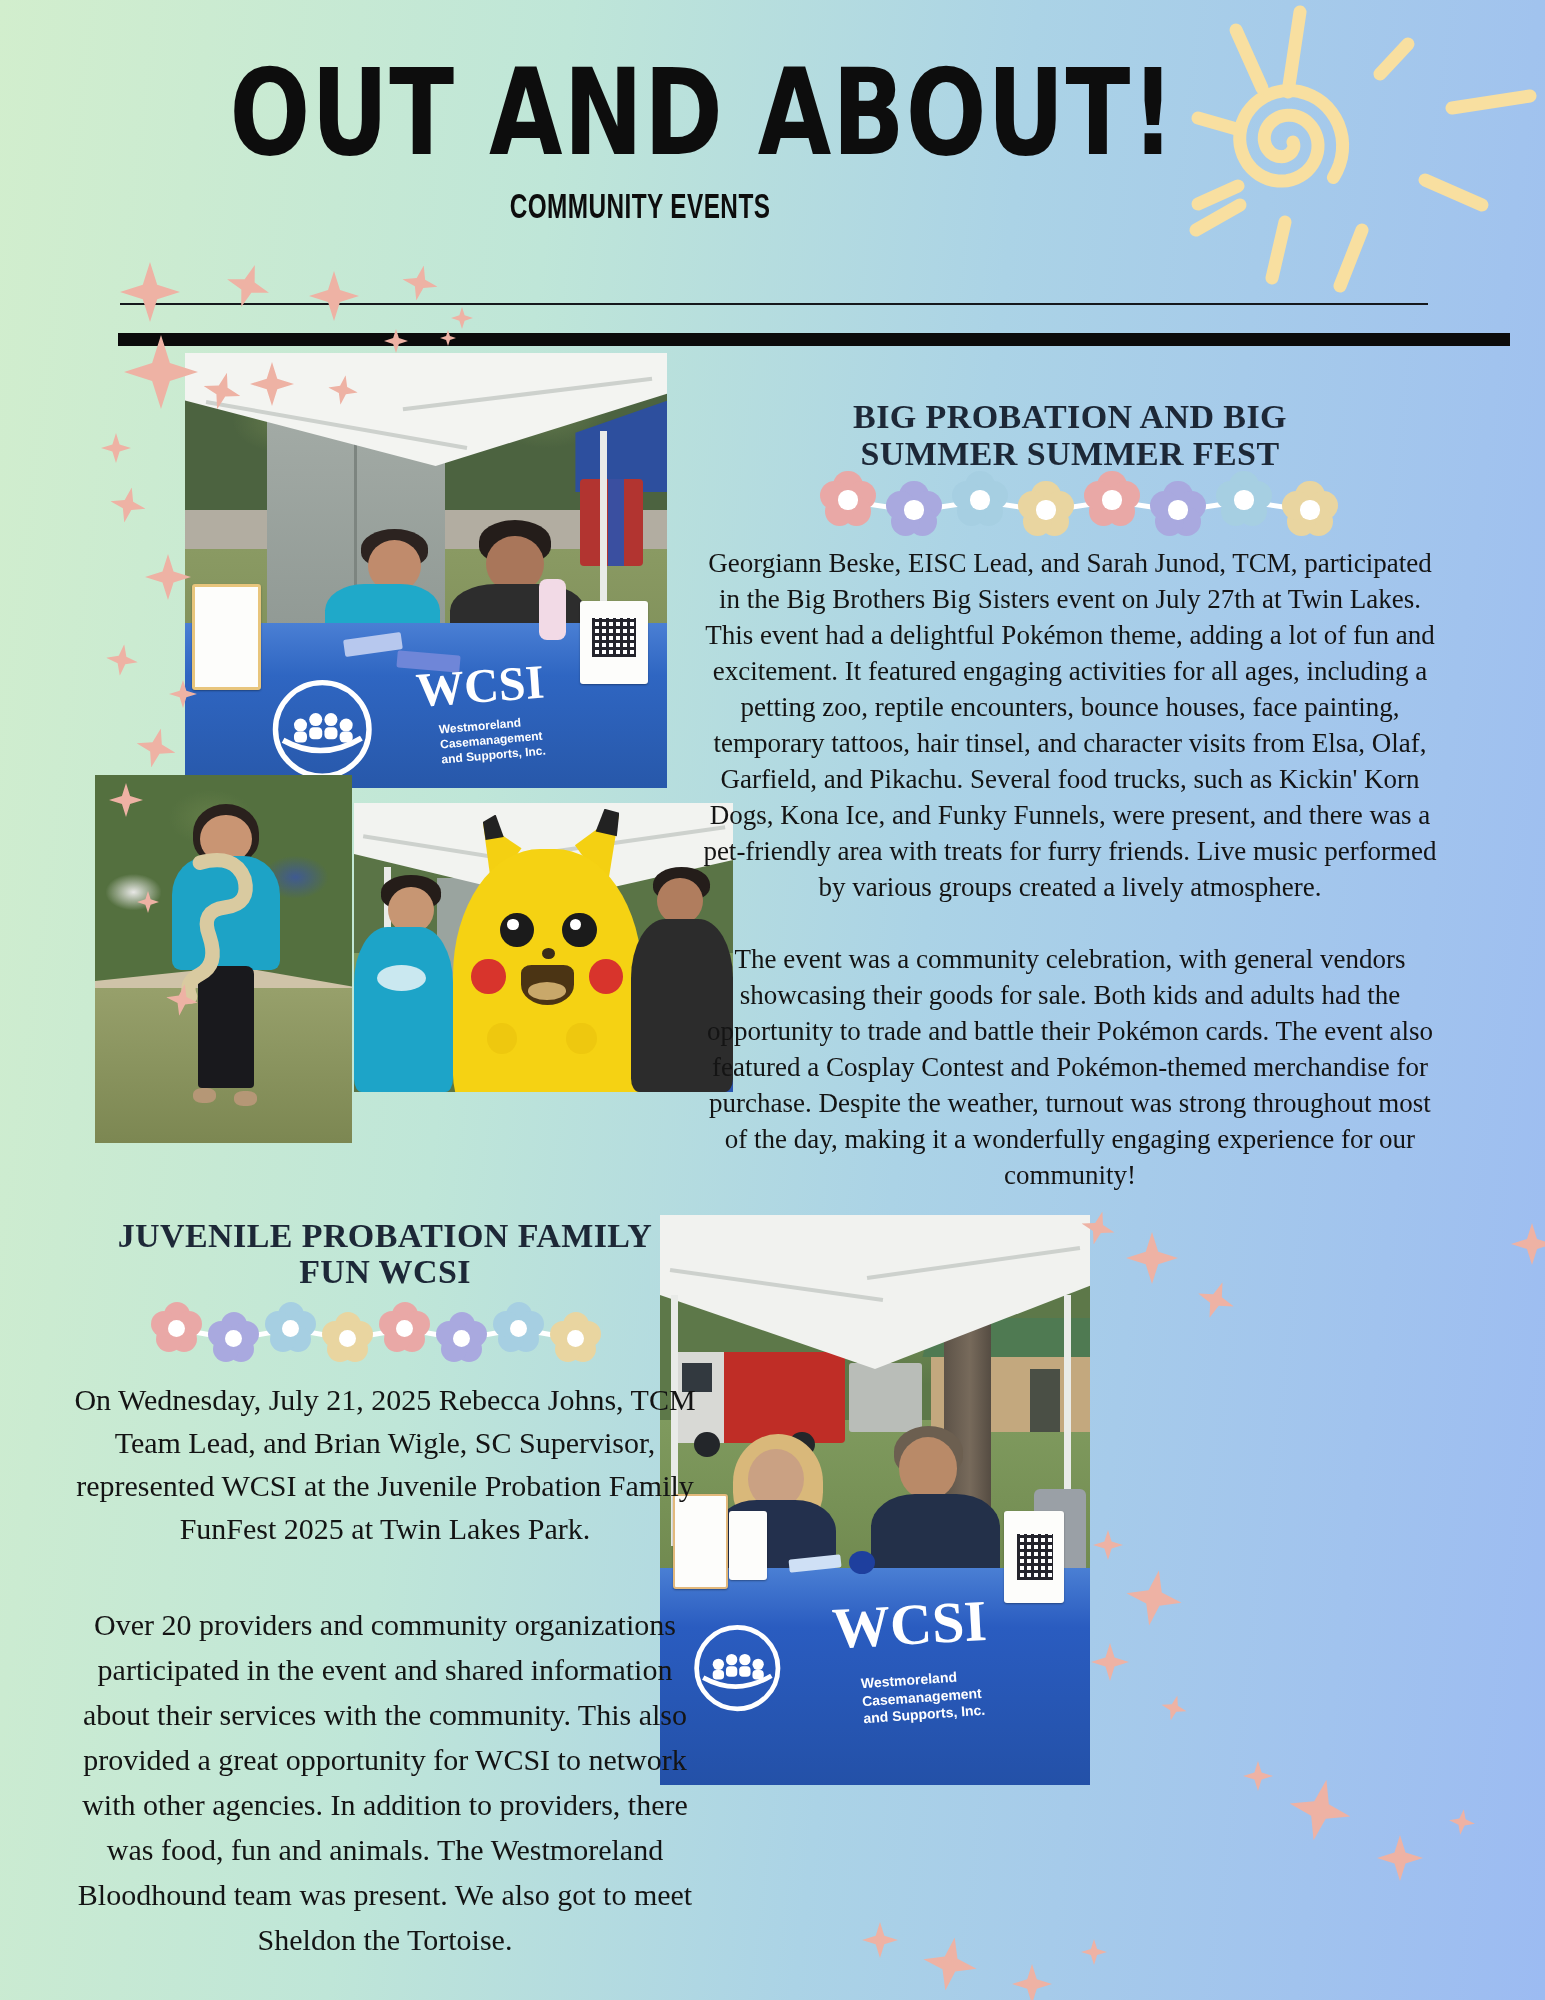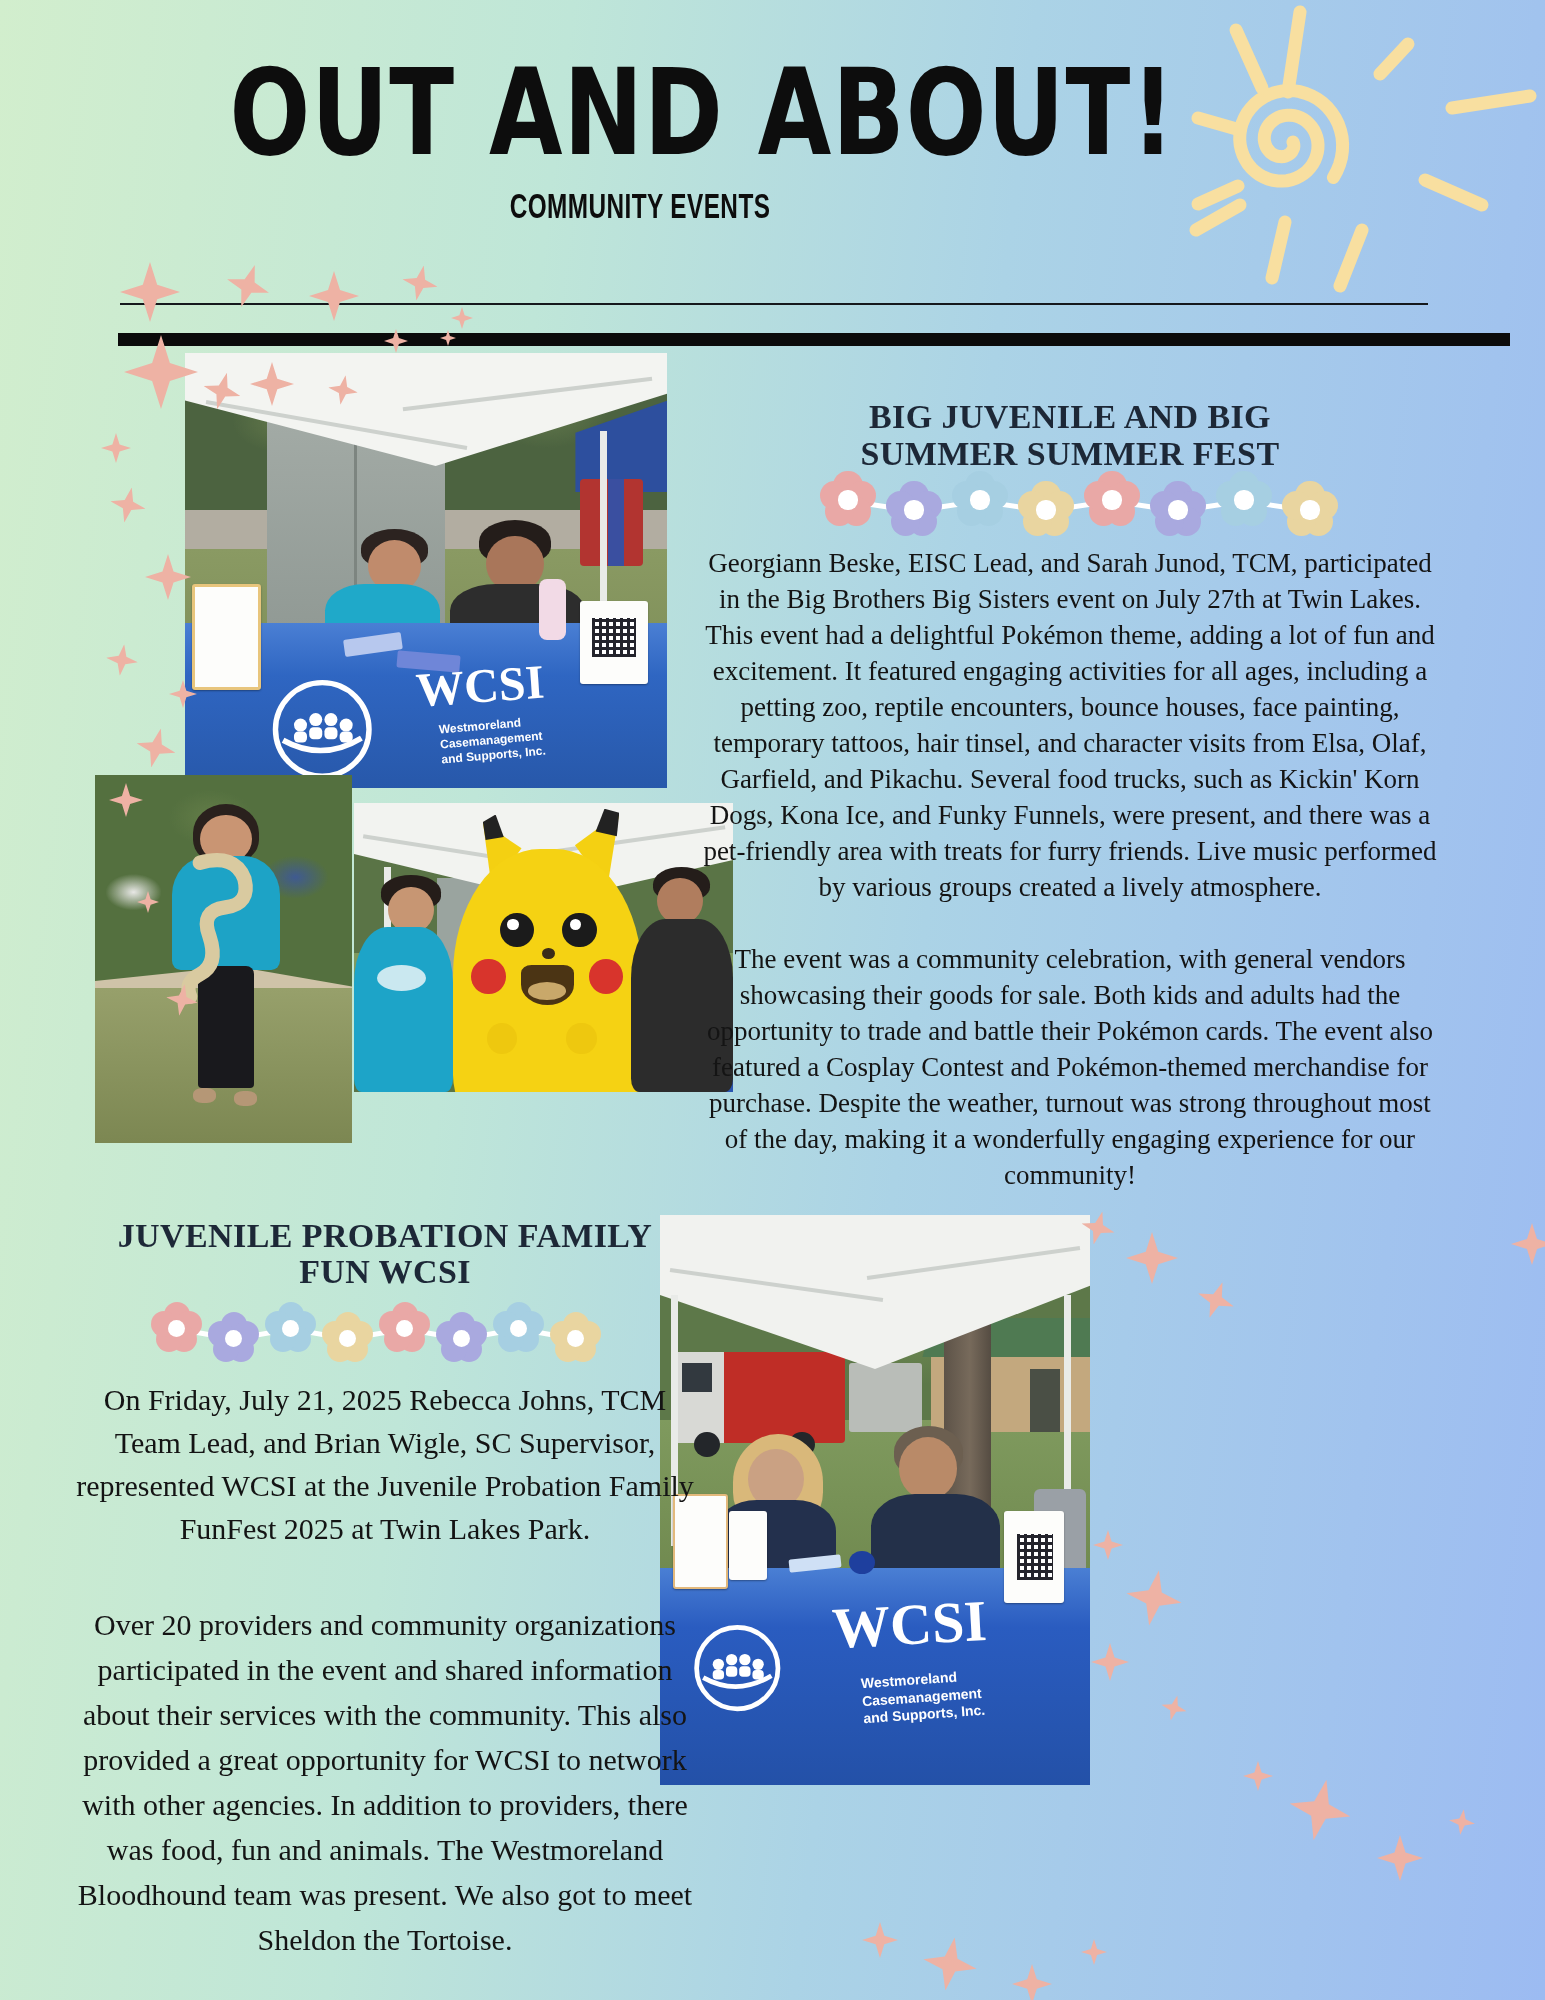--- a/index.html
+++ b/index.html
@@ -220,31 +220,31 @@
     </svg>
     <div class="cloth-brand" style="left:40%;top:66%;font-size:58px;transform:rotate(-3deg);">WCSI</div>
     <div class="cloth-org" style="left:47%;top:80%;font-size:14px;transform:rotate(-4deg);">
       <span>Westmoreland</span>
       <span>Casemanagement</span>
       <span>and Supports, Inc.</span>
     </div>
   </div>
 
   <div class="art-title" id="bbbs-title">
-    <span style="display:block">BIG JUVENILE AND BIG</span>
+    <span style="display:block">BIG PROBATION AND BIG</span>
     <span style="display:block">SUMMER SUMMER FEST</span>
   </div>
   <div class="art-par" id="bbbs-p1">Georgiann Beske, EISC Lead, and Sarah Junod, TCM, participated in the Big Brothers Big Sisters event on July 27th at Twin Lakes. This event had a delightful Pokémon theme, adding a lot of fun and excitement. It featured engaging activities for all ages, including a petting zoo, reptile encounters, bounce houses, face painting, temporary tattoos, hair tinsel, and character visits from Elsa, Olaf, Garfield, and Pikachu. Several food trucks, such as Kickin' Korn Dogs, Kona Ice, and Funky Funnels, were present, and there was a pet-friendly area with treats for furry friends. Live music performed by various groups created a lively atmosphere.</div>
   <div class="art-par" id="bbbs-p2">The event was a community celebration, with general vendors showcasing their goods for sale. Both kids and adults had the opportunity to trade and battle their Pokémon cards. The event also featured a Cosplay Contest and Pokémon-themed merchandise for purchase. Despite the weather, turnout was strong throughout most of the day, making it a wonderfully engaging experience for our community!</div>
 
   <div class="art-title" id="jpff-title">
     <span style="display:block">JUVENILE PROBATION FAMILY</span>
     <span style="display:block">FUN WCSI</span>
   </div>
-  <div class="art-par" id="jpff-p1">On Friday, July 21, 2025 Rebecca Johns, TCM Team Lead, and Brian Wigle, SC Supervisor, represented WCSI at the Juvenile Probation Family FunFest 2025 at Twin Lakes Park.</div>
+  <div class="art-par" id="jpff-p1">On Wednesday, July 21, 2025 Rebecca Johns, TCM Team Lead, and Brian Wigle, SC Supervisor, represented WCSI at the Juvenile Probation Family FunFest 2025 at Twin Lakes Park.</div>
   <div class="art-par" id="jpff-p2">Over 20 providers and community organizations participated in the event and shared information about their services with the community. This also provided a great opportunity for WCSI to network with other agencies. In addition to providers, there was food, fun and animals. The Westmoreland Bloodhound team was present. We also got to meet Sheldon the Tortoise.</div>
 
 <div class="sparkle" style="left: 120px; top: 262px; width: 60px; height: 60px; transform: rotate(0deg);"></div>
     <div class="sparkle" style="left: 226px; top: 264px; width: 44px; height: 44px; transform: rotate(18deg);"></div>
     <div class="sparkle" style="left: 309px; top: 271px; width: 50px; height: 50px; transform: rotate(0deg);"></div>
     <div class="sparkle" style="left: 402px; top: 265px; width: 36px; height: 36px; transform: rotate(12deg);"></div>
     <div class="sparkle" style="left: 451px; top: 307px; width: 22px; height: 22px; transform: rotate(0deg);"></div>
     <div class="sparkle" style="left: 384px; top: 329px; width: 24px; height: 24px; transform: rotate(0deg);"></div>
     <div class="sparkle" style="left: 440px; top: 330px; width: 16px; height: 16px; transform: rotate(0deg);"></div>
     <div class="sparkle" style="left: 124px; top: 335px; width: 74px; height: 74px; transform: rotate(0deg);"></div>

